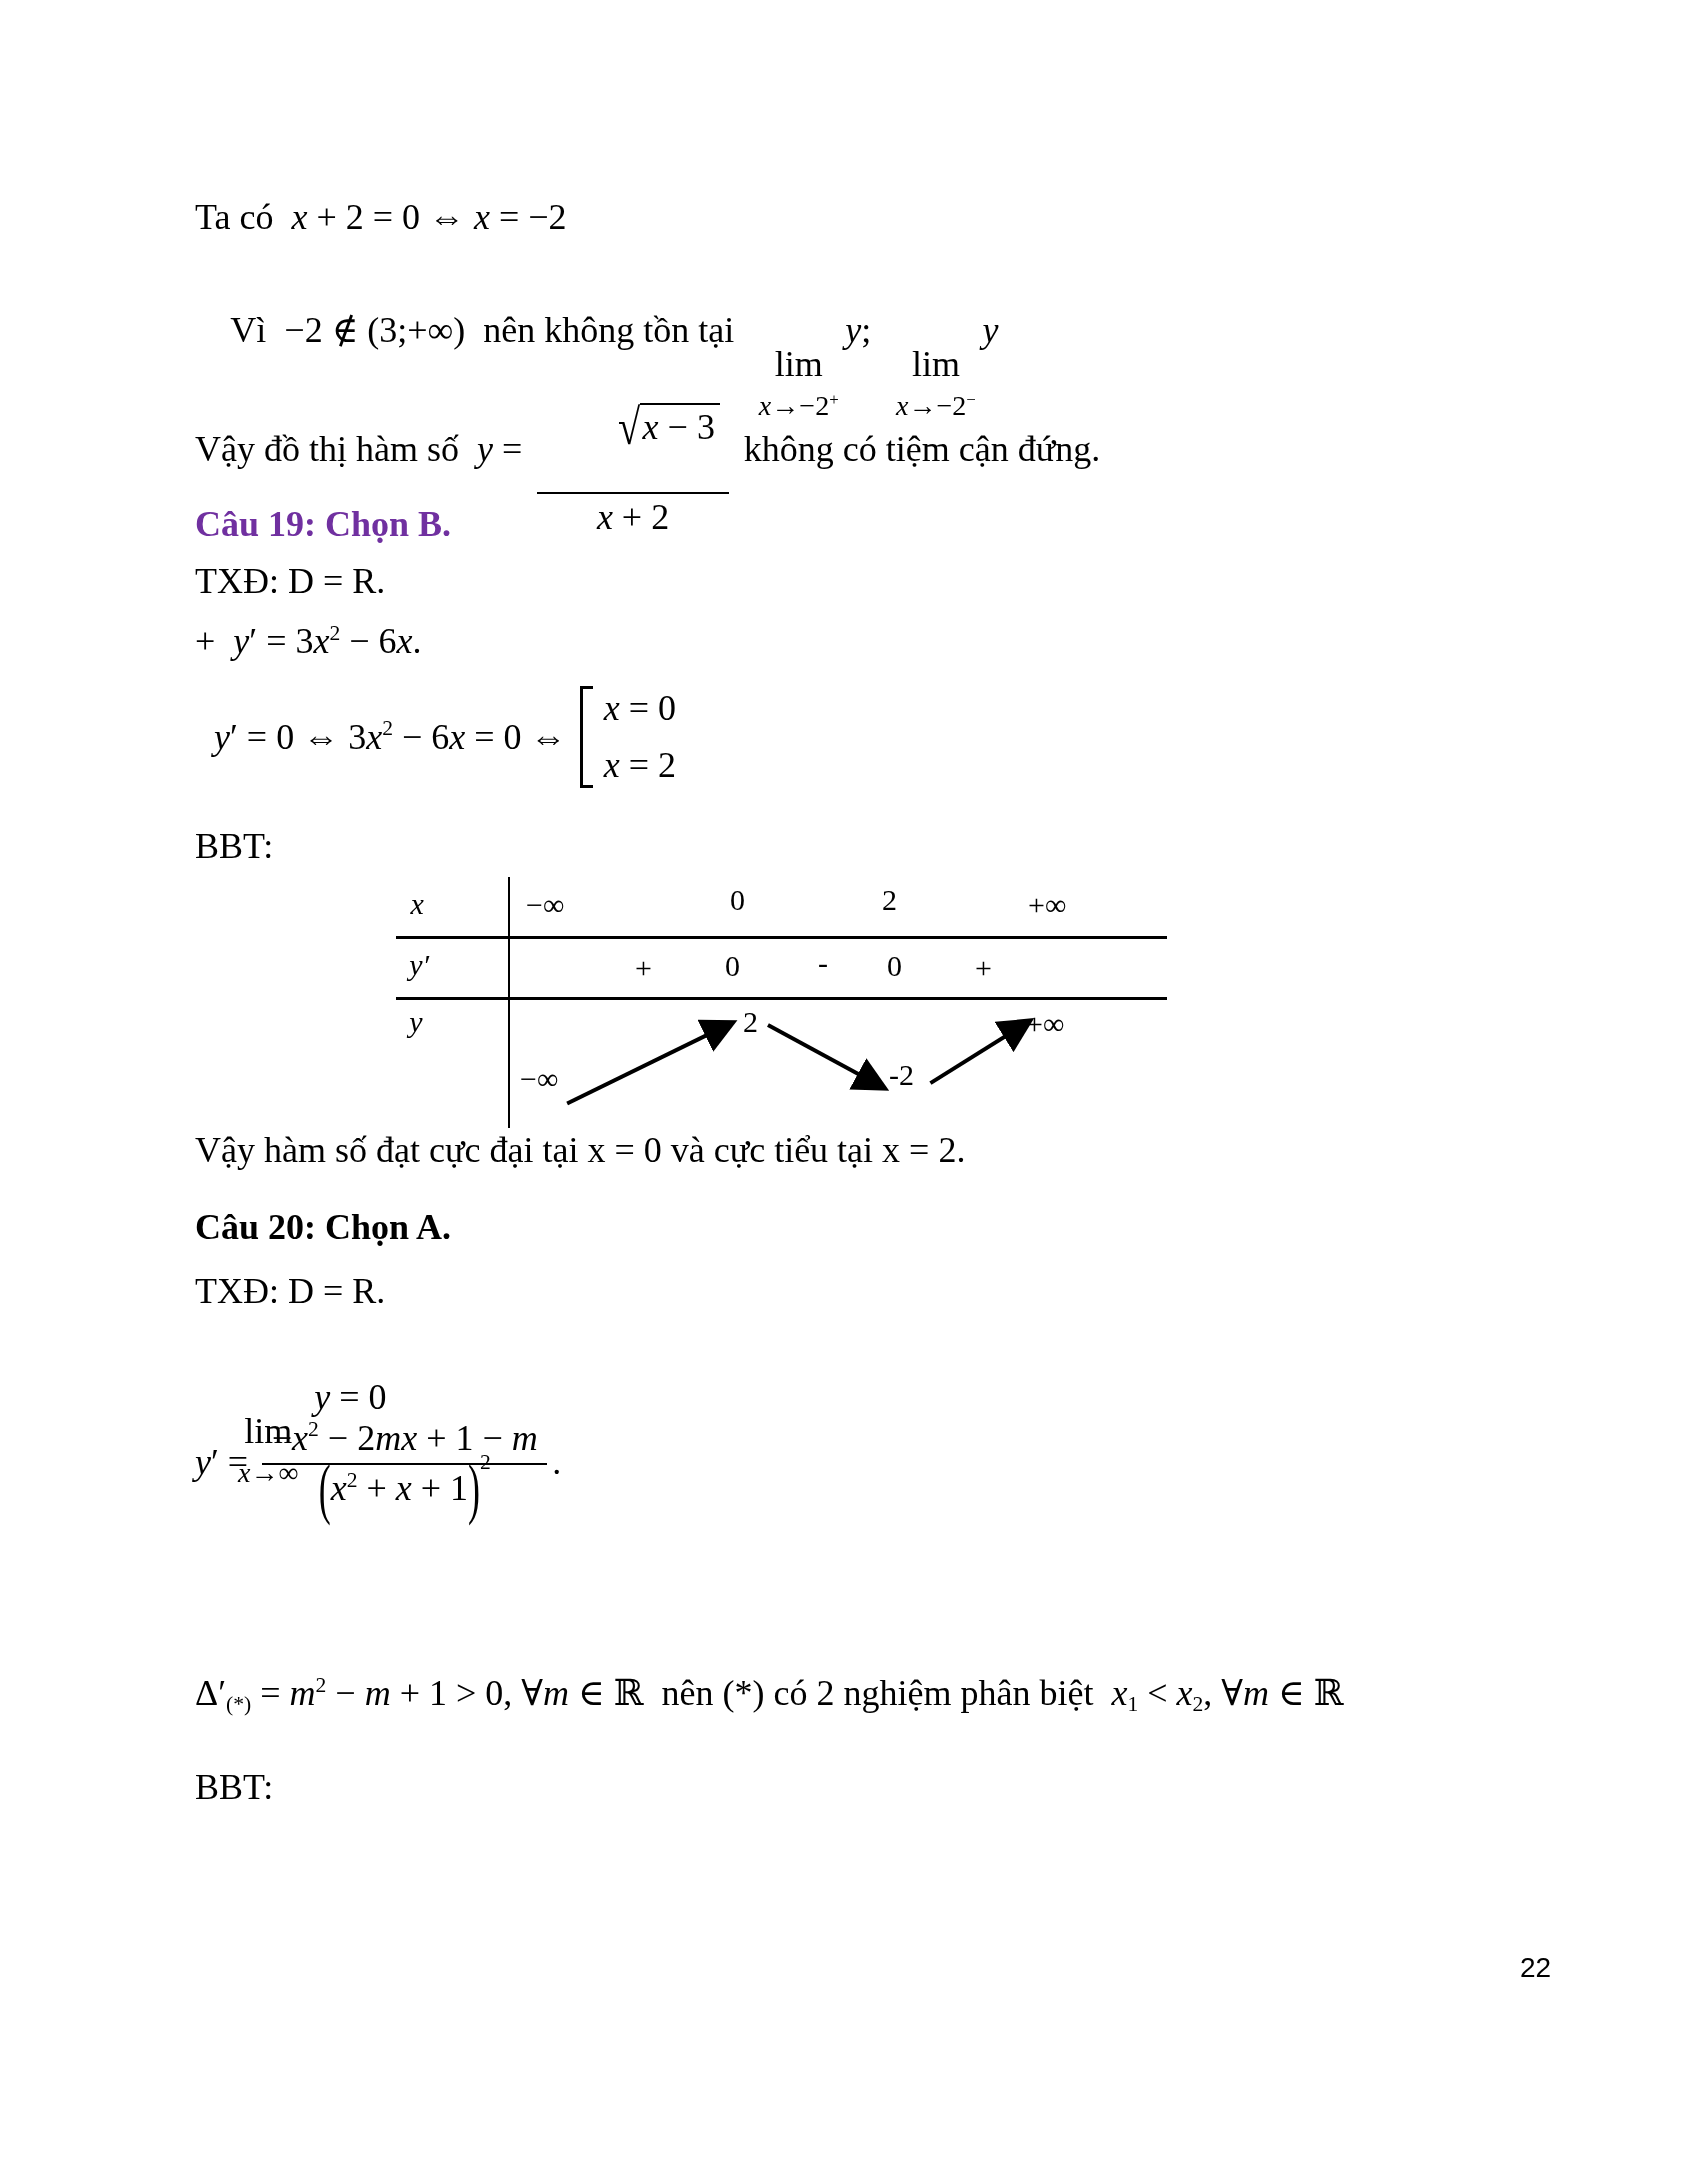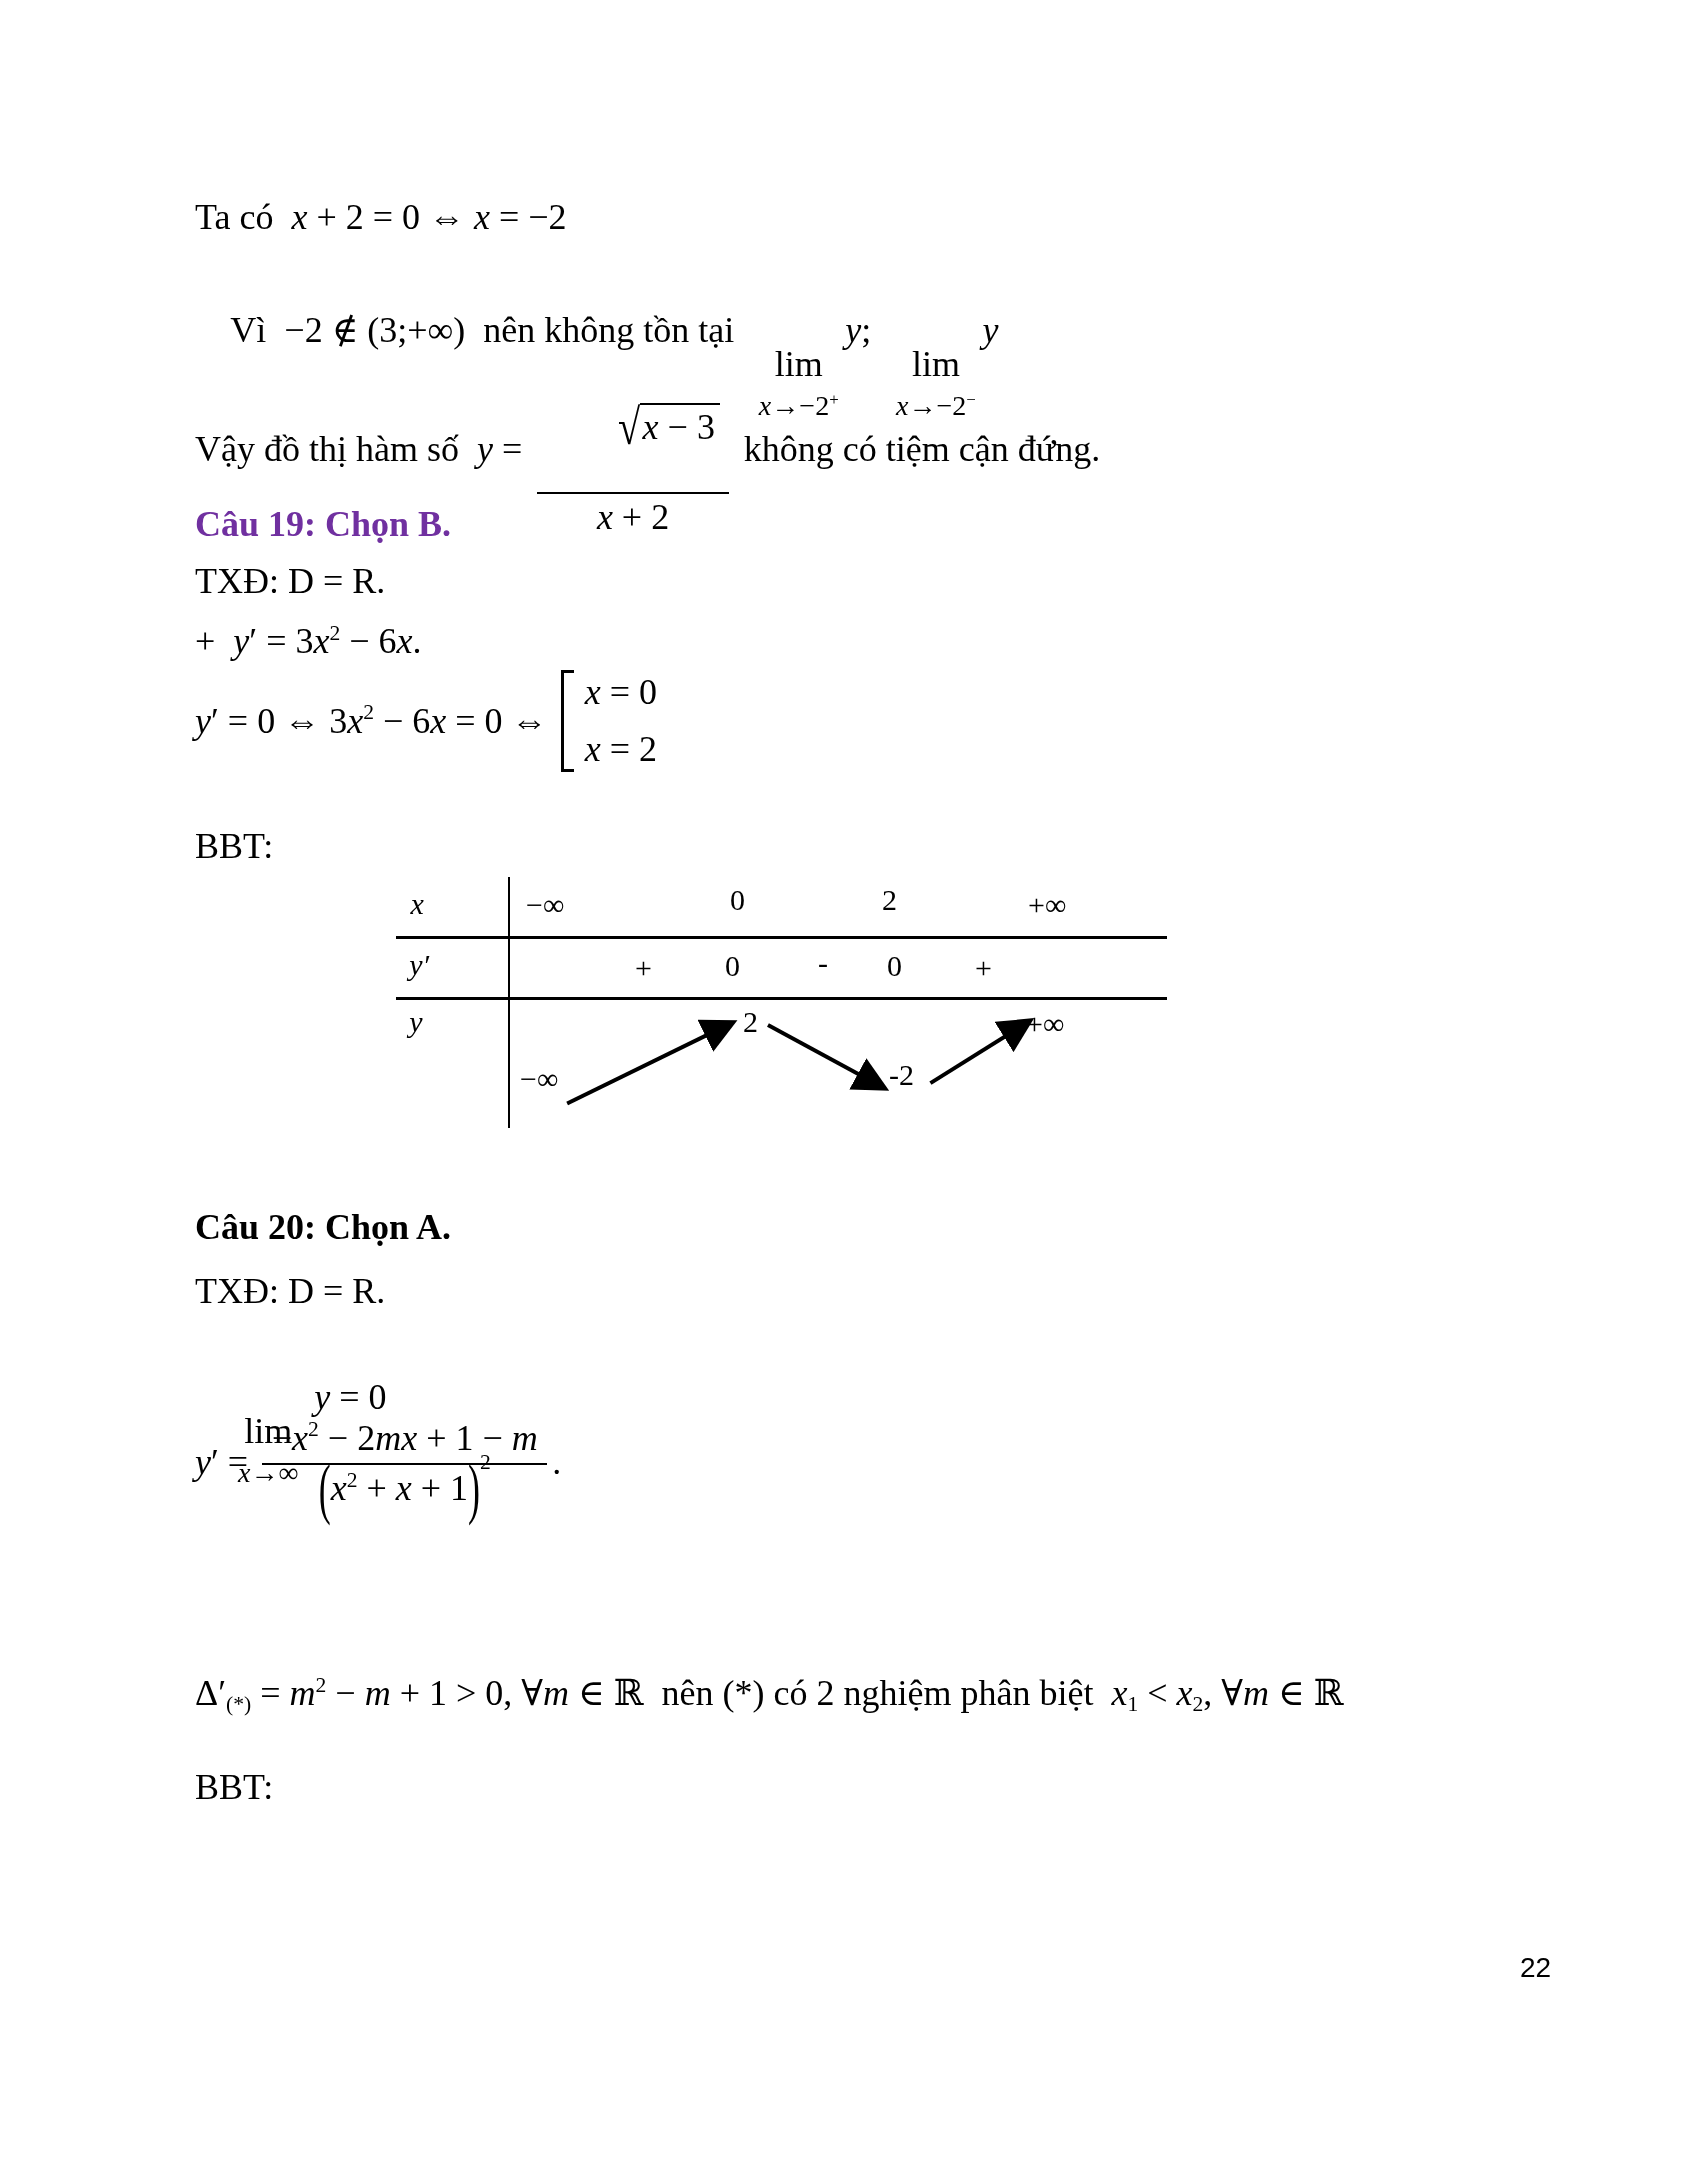--- a/index.html
+++ b/index.html
@@ -79,21 +79,21 @@
       <span class="fden toks"><span class="tk-i">x</span><span class="tk-r"> + 2</span></span>
     </span><span class="toks"><span class="tk-r"> không có tiệm cận đứng.</span></span>
   </div>
 
   <div class="line qheading" style="top: 490px; color: rgb(112, 48, 160); margin-top: 12px;">Câu 19: Chọn B.</div>
 
   <div class="line" style="top:559px;">TXĐ: D = R.</div>
 
   <div class="line toks" style="top:619px;"><span class="tk-r">+  </span><span class="tk-i">y</span><span class="tk-r">′ = 3</span><span class="tk-i">x</span><span class="tk-sup">2</span><span class="tk-r"> − 6</span><span class="tk-i">x</span><span class="tk-r">.</span></div>
 
-  <div class="line caseline" style="top:670px;">
+  <div class="line caseline" style="top:686px;margin-left:19px;">
     <span class="toks"><span class="tk-i">y</span><span class="tk-r">′ = 0 ⇔ 3</span><span class="tk-i">x</span><span class="tk-sup">2</span><span class="tk-r"> − 6</span><span class="tk-i">x</span><span class="tk-r"> = 0 ⇔ </span></span>
     <span class="cases">
       <span class="cbracket"></span>
       <span class="crows">
         <span class="crow toks"><span class="tk-i">x</span><span class="tk-r"> = 0</span></span>
         <span class="crow toks"><span class="tk-i">x</span><span class="tk-r"> = 2</span></span>
       </span>
     </span>
   </div>
 
@@ -128,20 +128,21 @@
         <marker id="ah" markerWidth="9" markerHeight="9" refX="7" refY="4.5" orient="auto">
           <path d="M0,0 L9,4.5 L0,9 z" fill="#000"></path>
         </marker>
       </defs>
       <line x1="258" y1="343" x2="505" y2="222" stroke="#000" stroke-width="6" marker-end="url(#ah)"></line>
       <line x1="562" y1="224" x2="735" y2="318" stroke="#000" stroke-width="6" marker-end="url(#ah)"></line>
       <line x1="808" y1="312" x2="955" y2="220" stroke="#000" stroke-width="6" marker-end="url(#ah)"></line>
     </svg>
   </div>
 
+  <div class="line" style="top:1128px;">Vậy hàm số đạt cực đại tại x = 0 và cực tiểu tại x = 2.</div>
 
   <div class="line qheading" style="top: 1205px; color: #000000;">Câu 20: Chọn A.</div>
 
   <div class="line" style="top:1269px;">TXĐ: D = R.</div>
 
   <div class="line" style="top:1330px;left:202px;">
     <span class="limstack" style="margin-left:0;"><span class="ltop">lim</span><span class="lsub toks"><span class="tk-i">x</span><span class="tk-r">→∞</span></span></span><span class="toks"><span class="tk-r"> </span><span class="tk-i">y</span><span class="tk-r"> = 0</span></span>
   </div>
 
   <div class="line" style="top:1416px;display:flex;align-items:center;">

